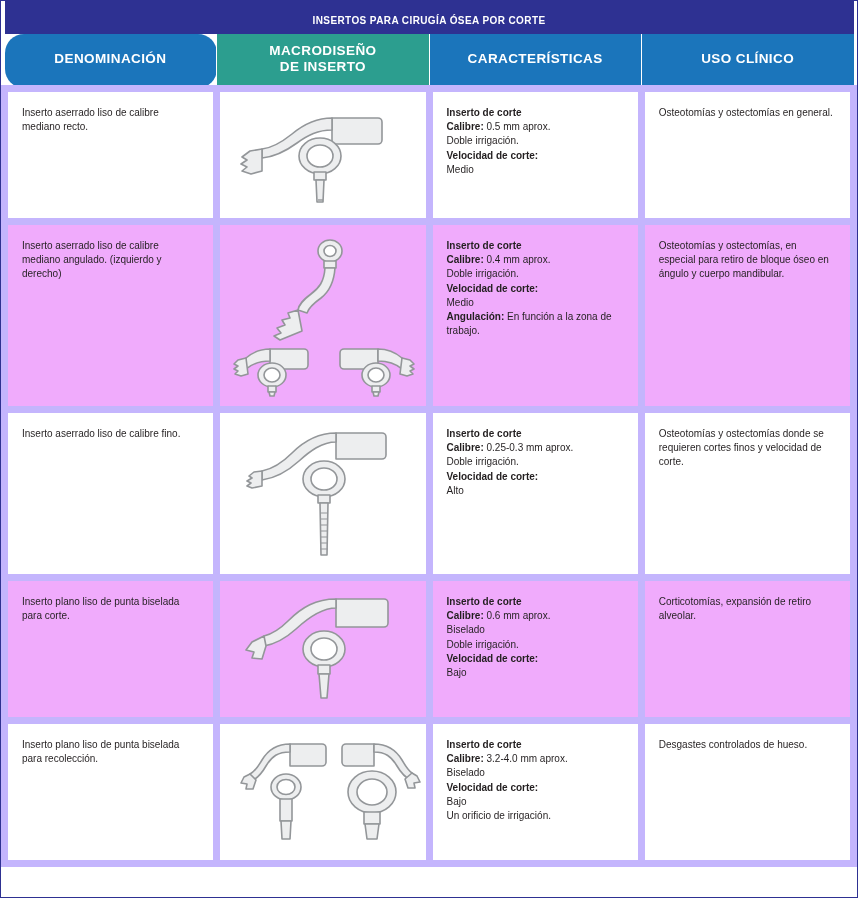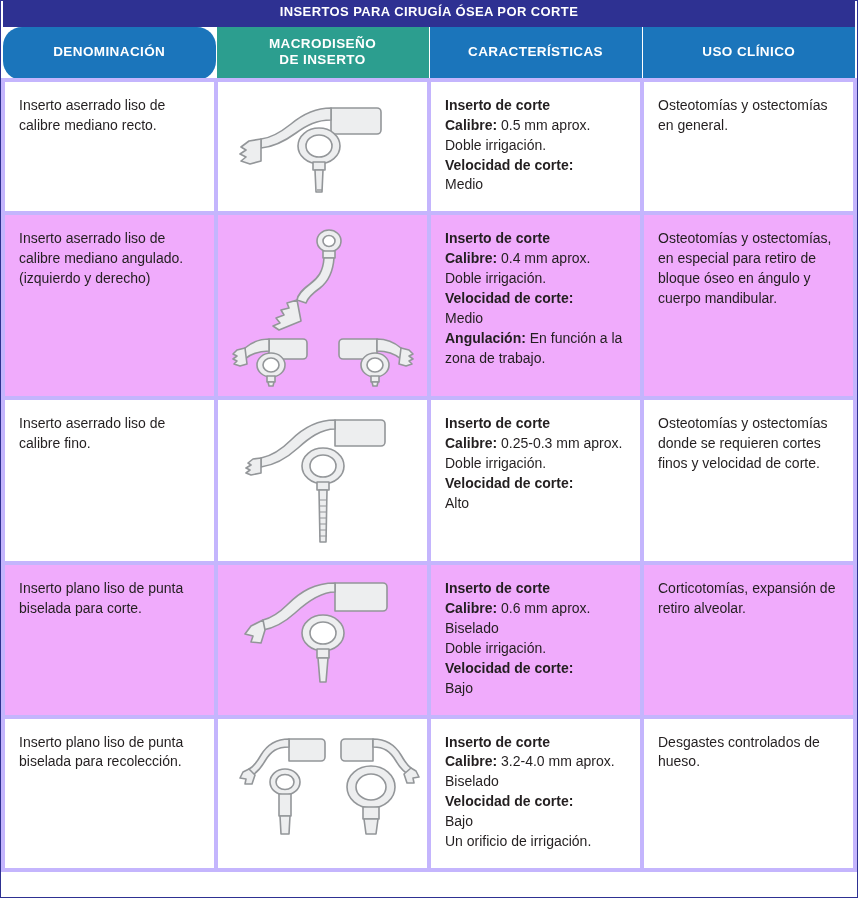--- a/index.html
+++ b/index.html
@@ -26,24 +26,24 @@
     width: 100%;
     border-collapse: collapse;
     table-layout: fixed;
   }
 
   
   .title-row td {
     background: #2e3192;
     color: #ffffff;
     text-align: center;
-    font-size: 13px;
+    font-size: 10px;
     font-weight: bold;
     letter-spacing: 0.4px;
-    padding: 3px 4px 8px 4px;
+    padding: 14px 4px 8px 4px;
     border: none;
   }
 
   
   .head-row th {
     color: #ffffff;
     font-size: 13.5px;
     font-weight: bold;
     letter-spacing: 0.4px;
     text-align: center;
@@ -53,23 +53,23 @@
     line-height: 1.22;
   }
   .head-row th:first-child { border-left: none; }
   .h-denominacion { background: #1b75bb; border-radius: 19px; }
   .h-macro        { background: #2c9e8f; }
   .h-caracter     { background: #1b75bb; }
   .h-uso          { background: #1b75bb; }
 
   
   tbody td {
-    border: 4px solid #c4b5fd;
+    border: 7px solid #c4b5fd;
     vertical-align: top;
-    font-size: 14px;
+    font-size: 10px;
     line-height: 1.42;
     padding: 14px 14px 16px 14px;
     background: #ffffff;
   }
   tbody tr.alt td { background: #f0abfc; }
 
   td.c-denom  { width: 213px; color: #231f20; }
   td.c-macro  { width: 213px; padding: 8px 4px; text-align: center; }
   td.c-carac  { width: 208px; }
   td.c-uso    { width: 218px; }

